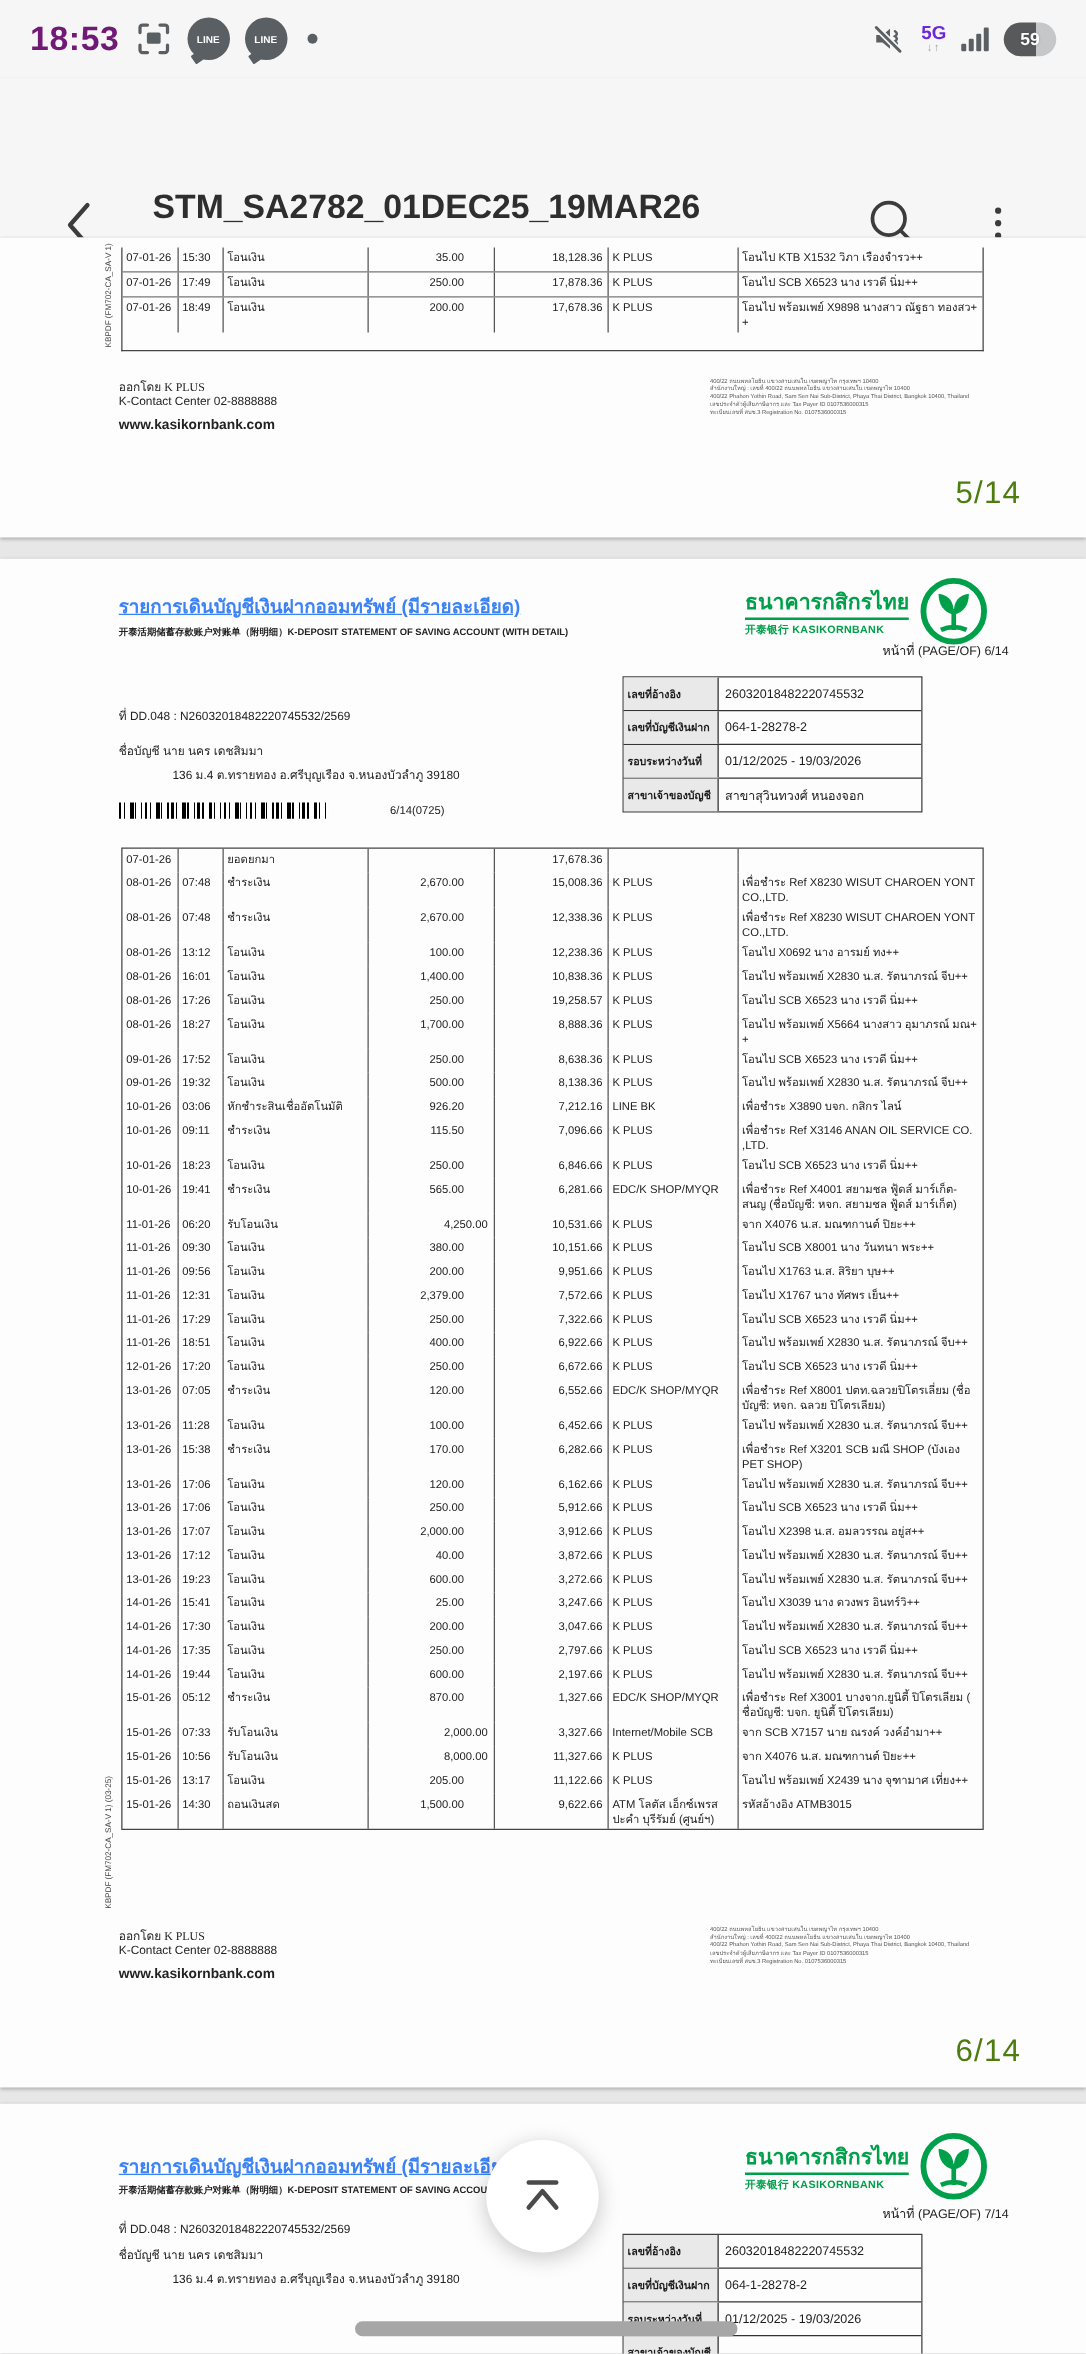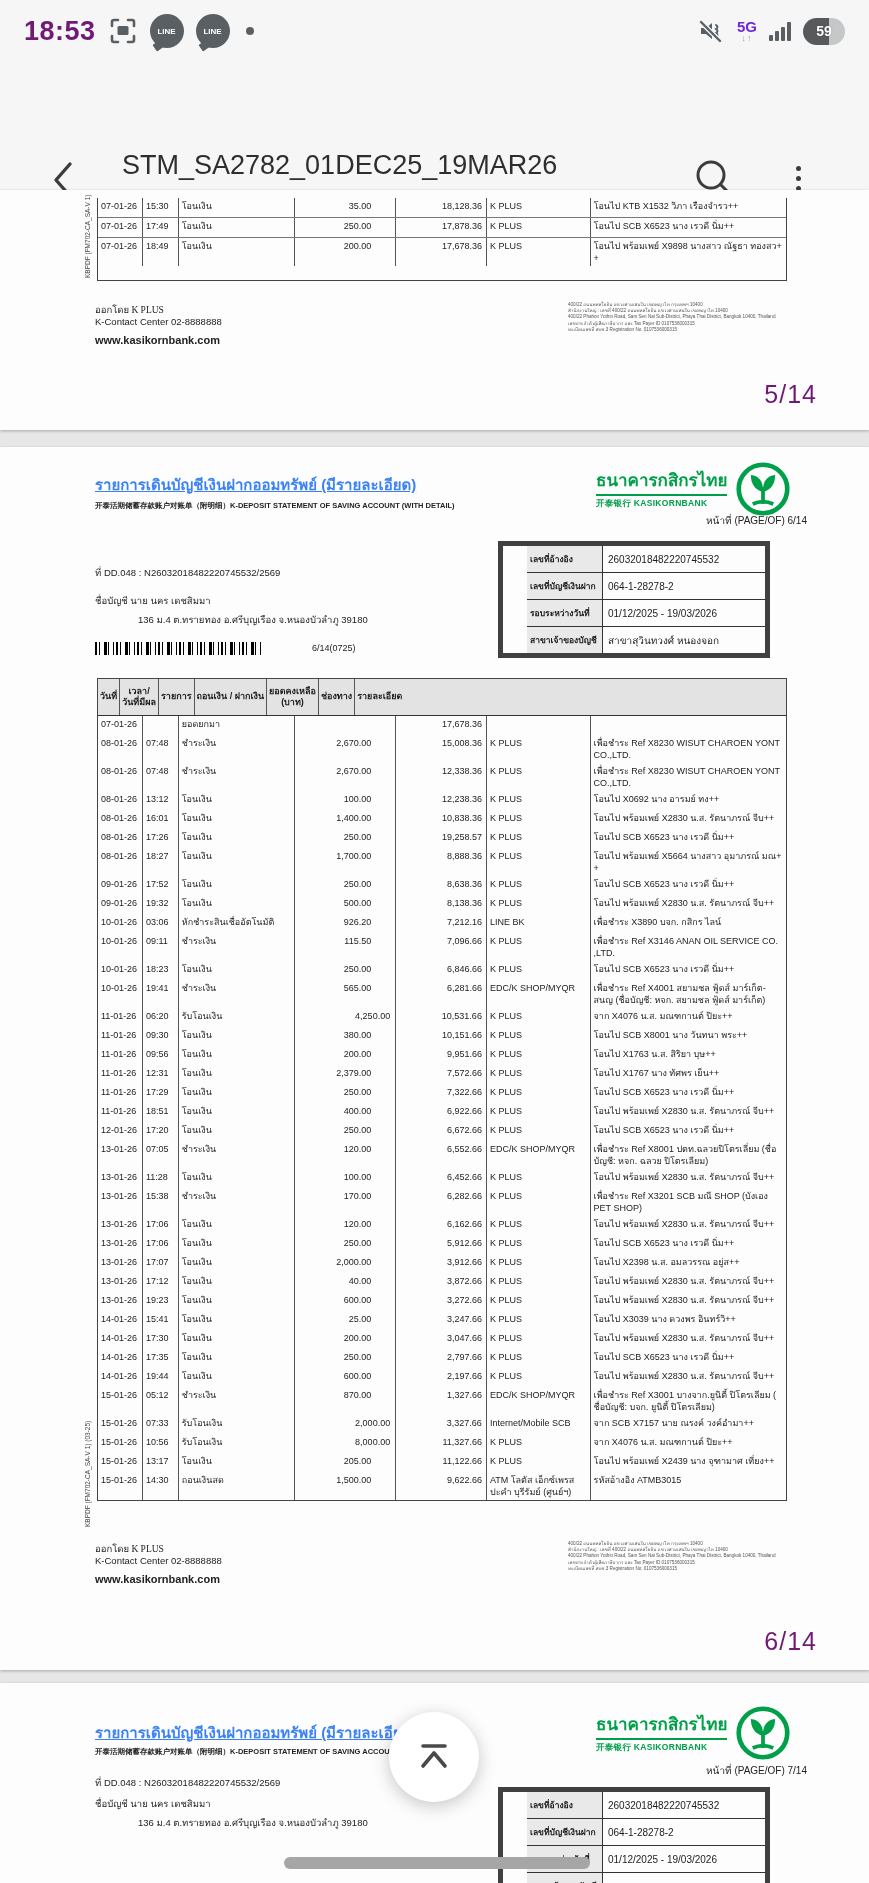--- a/index.html
+++ b/index.html
@@ -39,21 +39,21 @@
   }
   .battery span{color:#fff;font-size:14px;font-weight:bold;text-shadow:0 0 2px rgba(0,0,0,.25);}
   
   .app-header{
     position:absolute;top:62px;left:0;width:869px;height:128px;background:#f6f6f6;
     border-bottom:1px solid #dcdcdc;
   }
   .back-btn{position:absolute;left:44px;top:96px;width:40px;height:44px;cursor:pointer;}
   .hdr-title{
     position:absolute;left:122px;top:88px;width:500px;
-    font-size:27px;font-weight:400;color:#2e2e2e;white-space:nowrap;
+    font-size:27px;font-weight:700;color:#2e2e2e;white-space:nowrap;
   }
   .hdr-sub{position:absolute;left:126px;top:130px;font-size:15px;color:#3c3c3c;}
   .search-btn{position:absolute;left:690px;top:92px;width:48px;height:48px;}
   .menu-btn{position:absolute;left:778px;top:92px;width:40px;height:48px;
     display:flex;flex-direction:column;align-items:center;justify-content:center;gap:5px;}
   .menu-btn i{width:5px;height:5px;border-radius:50%;background:#3c3c3c;display:block;}
   
   .pdf-viewer{position:absolute;top:190px;left:0;width:869px;height:1693px;background:#e7e7e7;}
   .page{
     position:absolute;left:0;width:869px;background:#fdfdfd;
@@ -76,21 +76,21 @@
   .acct-addr{position:absolute;left:138px;font-size:9.5px;color:#222;}
   .barcode{
     position:absolute;left:95px;width:168px;height:13px;
     background:repeating-linear-gradient(90deg,
       #000 0 2px,#fff 2px 4px,#000 4px 5px,#fff 5px 9px,
       #000 9px 12px,#fff 12px 13px,#000 13px 14px,#fff 14px 18px,
       #000 18px 19px,#fff 19px 21px);
   }
   .barcode-cap{position:absolute;left:312px;font-size:9px;color:#222;}
   
-  .info-table{position:absolute;left:498px;width:272px;border:5px solid #404040;box-sizing:border-box;padding-left:24px;}
+  .info-table{position:absolute;left:498px;width:240px;border:1px solid #404040;box-sizing:border-box;}
   .info-row{display:flex;min-height:26px;border-bottom:1px solid #333;}
   .info-row:last-child{border-bottom:none;}
   .info-label{width:76px;background:#e9e9e9;border-right:1px solid #333;
     font-size:8.5px;font-weight:bold;display:flex;align-items:center;padding:2px 3px;box-sizing:border-box;}
   .info-value{flex:1;font-size:10px;display:flex;align-items:center;padding:2px 5px;box-sizing:border-box;}
   
   .stmt-table{position:absolute;left:97px;width:690px;border:1px solid #444;box-sizing:border-box;background:#fdfdfd;}
   .stmt-table.no-top{border-top:none;}
   .trow{display:flex;min-height:19px;align-items:stretch;}
   .thead{background:#e3e3e3;border-bottom:1px solid #333;min-height:36px;}
@@ -107,21 +107,21 @@
   .c-bal{width:91px;text-align:right;padding-right:4px;}
   .c-ch{width:104px;}
   .c-det{width:196px;}
   .ruled .trow{border-bottom:1px solid #777;}
   .ruled .trow:last-child{border-bottom:none;}
   
   .pf-issued{position:absolute;left:95px;font-size:9.5px;color:#222;font-family:Liberation Serif, serif;}
   .pf-contact{position:absolute;left:95px;font-size:9.5px;color:#222;}
   .pf-site{position:absolute;left:95px;font-size:11px;font-weight:bold;color:#222;}
   .pf-addr{position:absolute;left:568px;width:230px;font-size:4.6px;line-height:6.2px;color:#555;}
-  .page-num{position:absolute;right:52px;font-size:25px;color:#701a75;font-weight:300;letter-spacing:1px;}
+  .page-num{position:absolute;right:52px;font-size:25px;color:#4d7c0f;font-weight:300;letter-spacing:1px;}
   
   .fab-top{
     position:absolute;left:389px;top:1712px;width:90px;height:90px;border-radius:50%;
     background:#fff;box-shadow:0 4px 18px rgba(0,0,0,.22);cursor:pointer;
     display:flex;align-items:center;justify-content:center;z-index:20;
   }
   .gesture-bar{
     position:absolute;left:284px;top:1857px;width:306px;height:12px;border-radius:6px;
     background:#a6a6a6;z-index:21;cursor:grab;
   }
@@ -288,32 +288,20 @@
         <div class="info-row">
           <div class="info-label">สาขาเจ้าของบัญชี</div>
           <div class="info-value">สาขาสุวินทวงศ์ หนองจอก</div>
         </div>
       </div>
 
     <div class="barcode" style="top:195px;"></div>
     <div class="barcode-cap" style="top:196px;">6/14(0725)</div>
 
     <div class="stmt-table" style="top:231px;">
-      <div class="trow thead" style="display:flex;">
-
-      <div class="c">วันที่</div>
-          <div class="c">เวลา/
-วันที่มีผล</div>
-          <div class="c">รายการ</div>
-          <div class="c">ถอนเงิน / ฝากเงิน</div>
-          <div class="c">ยอดคงเหลือ
-(บาท)</div>
-          <div class="c">ช่องทาง</div>
-          <div class="c">รายละเอียด</div>
-        </div>
       <div>
 
           <div class="trow">
             <div class="c c-date">07-01-26</div>
             <div class="c c-time"></div>
             <div class="c c-desc">ยอดยกมา</div>
             <div class="c c-amt"></div>
             <div class="c c-bal">17,678.36</div>
             <div class="c c-ch"></div>
             <div class="c c-det"></div>

